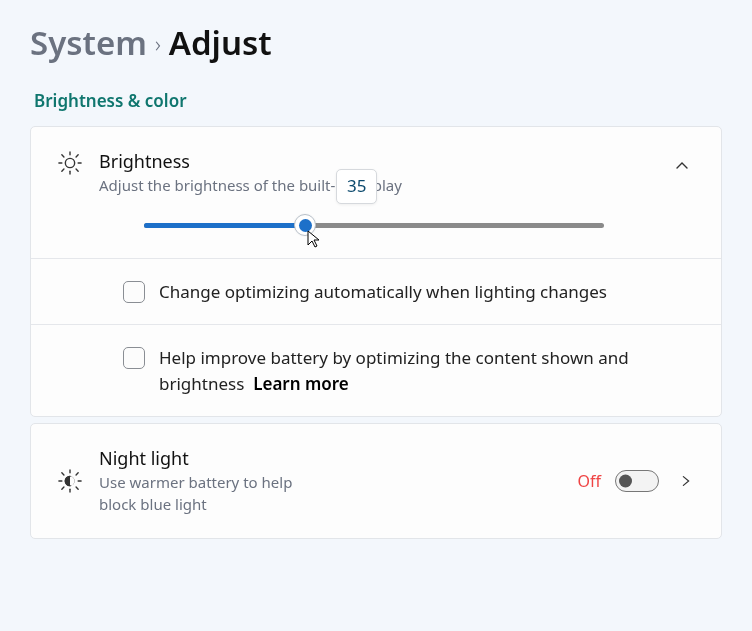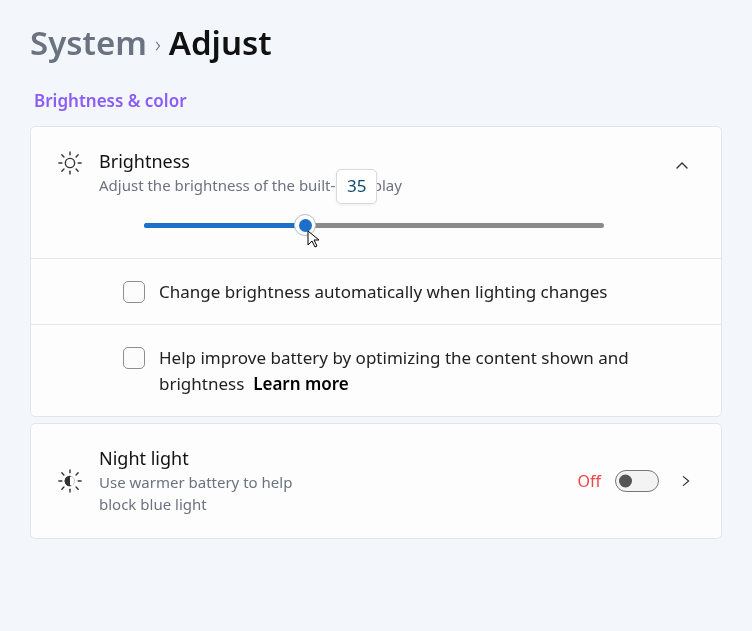--- a/index.html
+++ b/index.html
@@ -16,21 +16,21 @@
       align-items: center;
       gap: 8px;
       margin-bottom: 24px;
     }
     .bc-parent { font-size: 33px; font-weight: 600; color: #6b7280; }
     .bc-chevron { font-size: 22px; color: #6b7280; font-weight: 300; }
     .bc-current { font-size: 33px; font-weight: 600; color: #111; }
     .section-header {
       font-size: 17px;
       font-weight: 600;
-      color: #8b5cf6;
+      color: #0f766e;
       margin: 14px 0 14px 4px;
     }
     .panel {
       border: 1px solid #e2e5e9;
       border-radius: 5px;
       background: #fdfdfd;
       overflow: hidden;
     }
     .row {
       display: flex;
@@ -199,21 +199,21 @@
       <div class="expand-chevron">
         <svg width="16" height="16" viewBox="0 0 16 16" fill="none" stroke="#333" stroke-width="1.4" stroke-linecap="round">
             <polyline points="3,10 8,5 13,10"></polyline>
           </svg>
       </div>
     </div>
   </div>
 
   <div class="sub-row sep">
     <div class="checkbox"></div>
-    <div class="sub-text">Change brightness automatically when lighting changes</div>
+    <div class="sub-text">Change optimizing automatically when lighting changes</div>
   </div>
 
   <div class="sub-row sep">
     <div class="checkbox"></div>
     <div class="sub-text">
       <span>Help improve battery by optimizing the content shown and brightness</span>&nbsp;&nbsp;<span class="learn-more">Learn more</span>
     </div>
   </div>
 </div>
 

